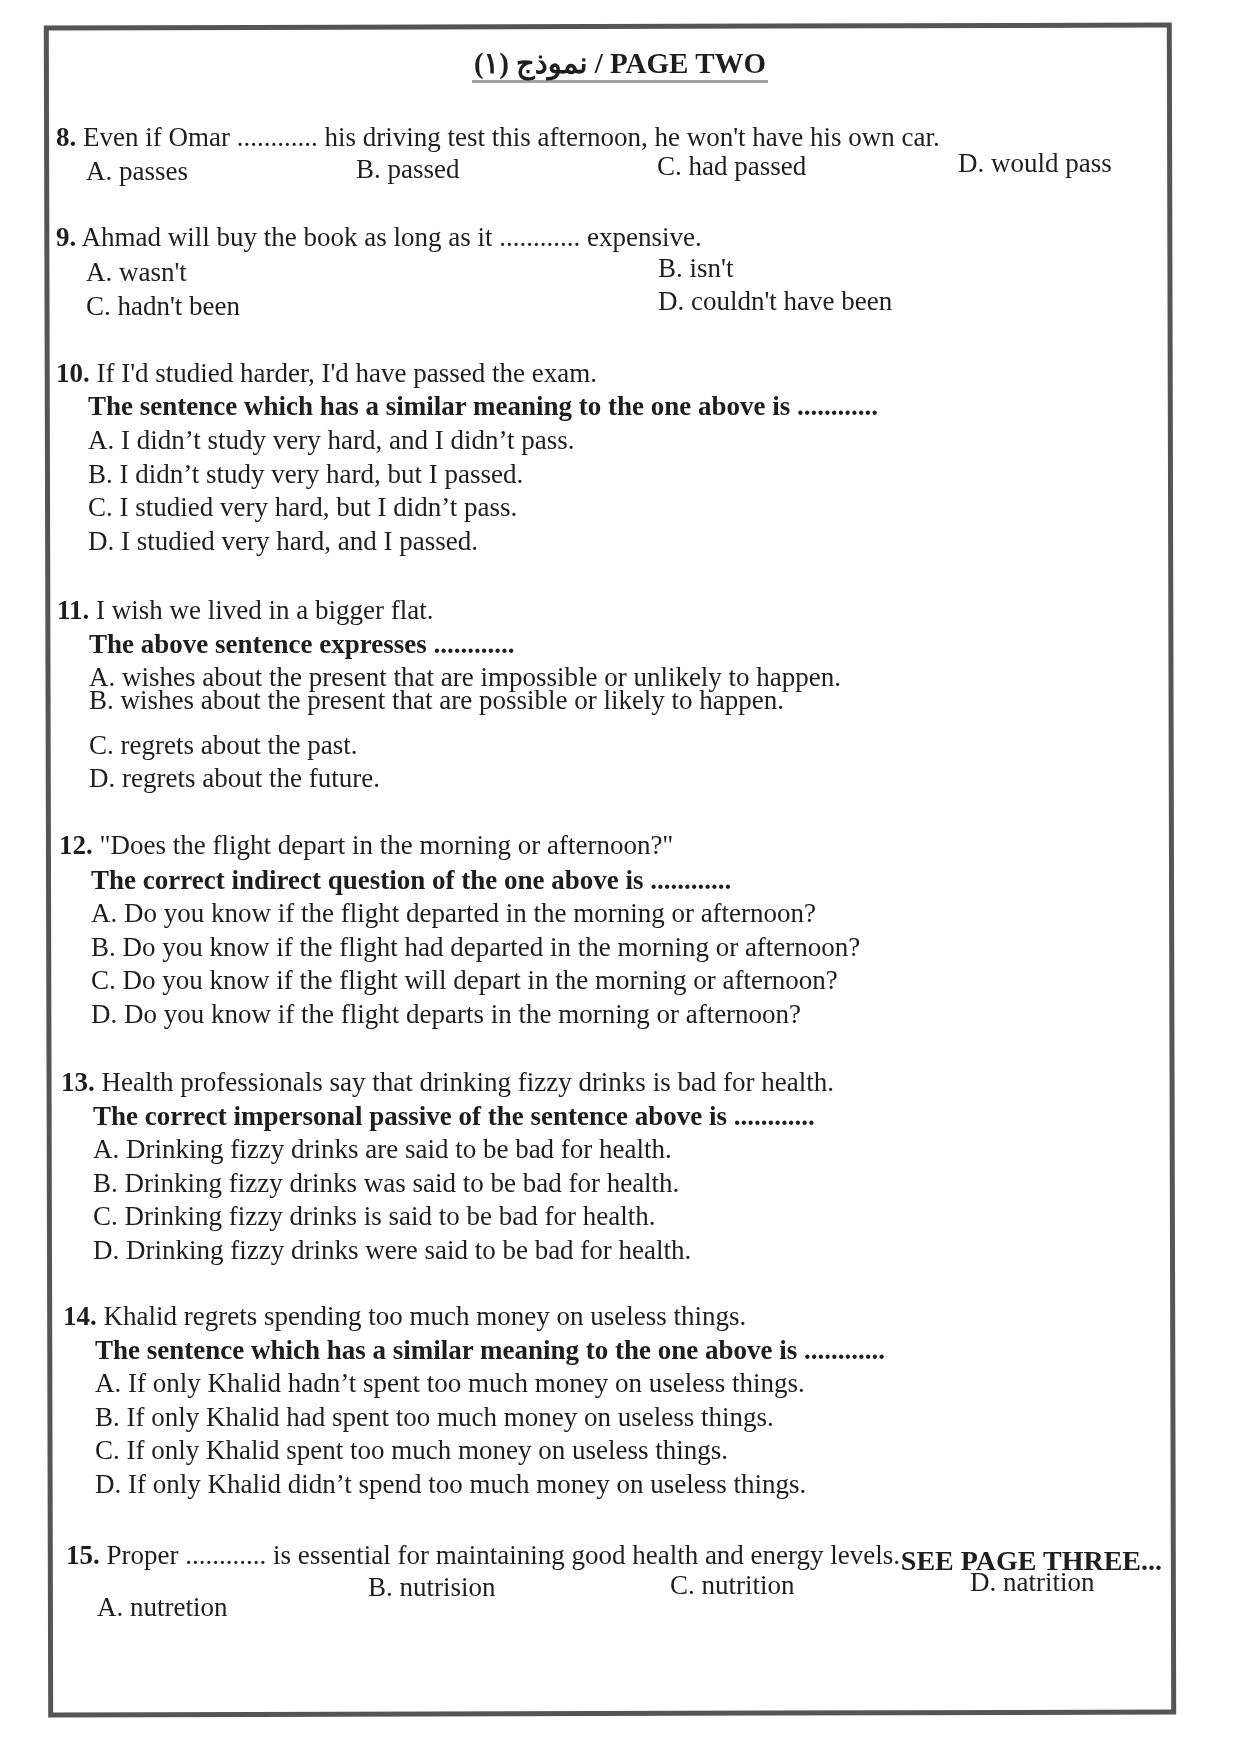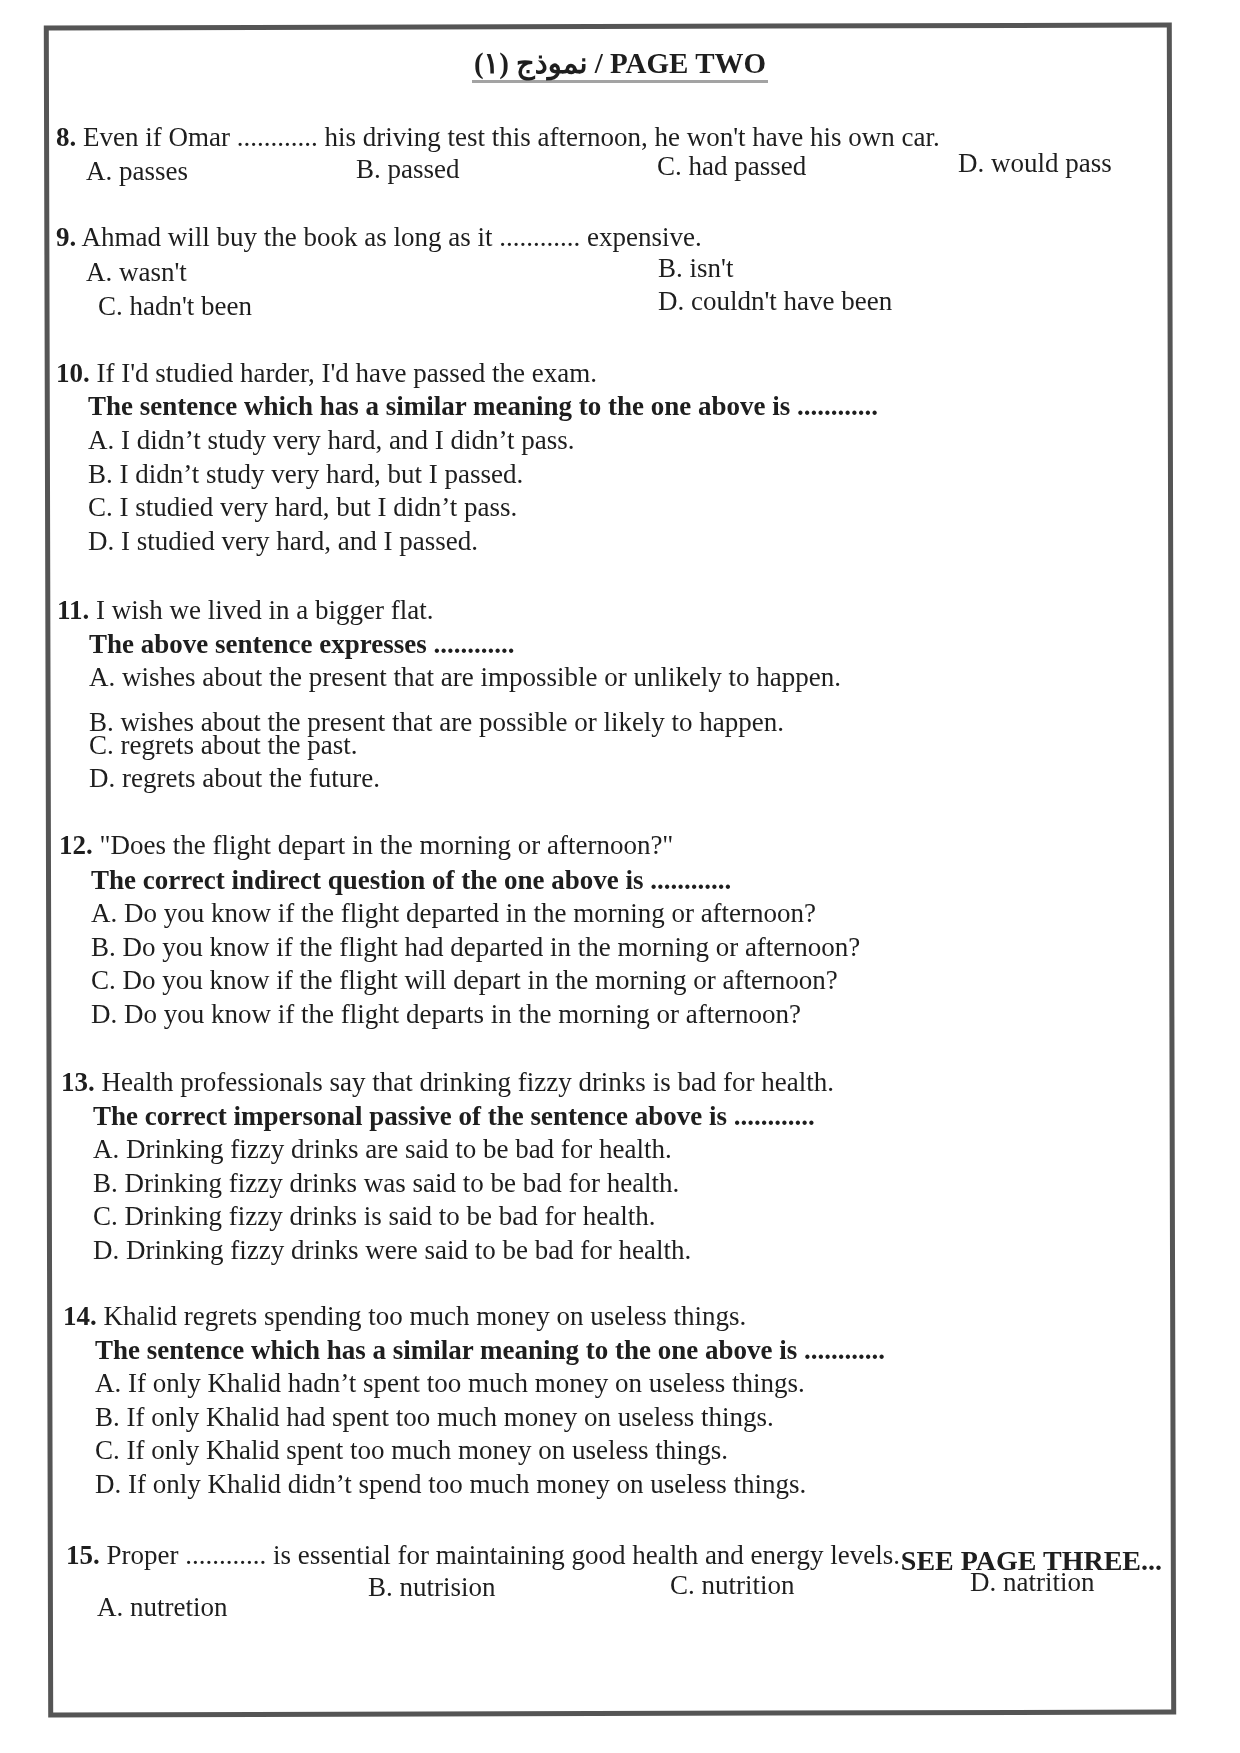--- a/index.html
+++ b/index.html
@@ -24,34 +24,34 @@
 
 <div class="line" style="left:56px;top:121px;"><span class="num">8.</span> <span>Even if Omar ............ his driving test this afternoon, he won't have his own car.</span></div>
 <div class="line" style="left:86px;top:155px;">A. passes</div>
 <div class="line" style="left:356px;top:153px;">B. passed</div>
 <div class="line" style="left:657px;top:150px;">C. had passed</div>
 <div class="line" style="left:958px;top:147px;">D. would pass</div>
 
 <div class="line" style="left:56px;top:221px;"><span class="num">9.</span> <span>Ahmad will buy the book as long as it ............ expensive.</span></div>
 <div class="line" style="left:86px;top:256px;">A. wasn't</div>
 <div class="line" style="left:658px;top:252px;">B. isn't</div>
-<div class="line" style="left:86px;top:290px;margin-left:12px;">C. hadn't been</div>
+<div class="line" style="left:86px;top:290px;">C. hadn't been</div>
 <div class="line" style="left:658px;top:285px;">D. couldn't have been</div>
 
 <div class="line" style="left:56px;top:357px;"><span class="num">10.</span> <span>If I'd studied harder, I'd have passed the exam.</span></div>
 <div class="line bold" style="left:88px;top:390px;">The sentence which has a similar meaning to the one above is ............</div>
 <div class="line" style="left:88px;top:424px;">A. I didn’t study very hard, and I didn’t pass.</div>
 <div class="line" style="left:88px;top:458px;">B. I didn’t study very hard, but I passed.</div>
 <div class="line" style="left:88px;top:491px;">C. I studied very hard, but I didn’t pass.</div>
 <div class="line" style="left:88px;top:525px;">D. I studied very hard, and I passed.</div>
 
 <div class="line" style="left:57px;top:594px;"><span class="num">11.</span> <span>I wish we lived in a bigger flat.</span></div>
 <div class="line bold" style="left:89px;top:628px;text-align:right;">The above sentence expresses ............</div>
 <div class="line" style="left:89px;top:661px;">A. wishes about the present that are impossible or unlikely to happen.</div>
-<div class="line" style="left:89px;top:706px;">B. wishes about the present that are possible or likely to happen.</div>
+<div class="line" style="left:89px;top:684px;">B. wishes about the present that are possible or likely to happen.</div>
 <div class="line" style="left:89px;top:729px;">C. regrets about the past.</div>
 <div class="line" style="left:89px;top:762px;">D. regrets about the future.</div>
 
 <div class="line" style="left:59px;top:829px;"><span class="num">12.</span> <span>"Does the flight depart in the morning or afternoon?"</span></div>
 <div class="line bold" style="left:91px;top:864px;">The correct indirect question of the one above is ............</div>
 <div class="line" style="left:91px;top:897px;">A. Do you know if the flight departed in the morning or afternoon?</div>
 <div class="line" style="left:91px;top:931px;">B. Do you know if the flight had departed in the morning or afternoon?</div>
 <div class="line" style="left:91px;top:964px;">C. Do you know if the flight will depart in the morning or afternoon?</div>
 <div class="line" style="left:91px;top:998px;">D. Do you know if the flight departs in the morning or afternoon?</div>
 

